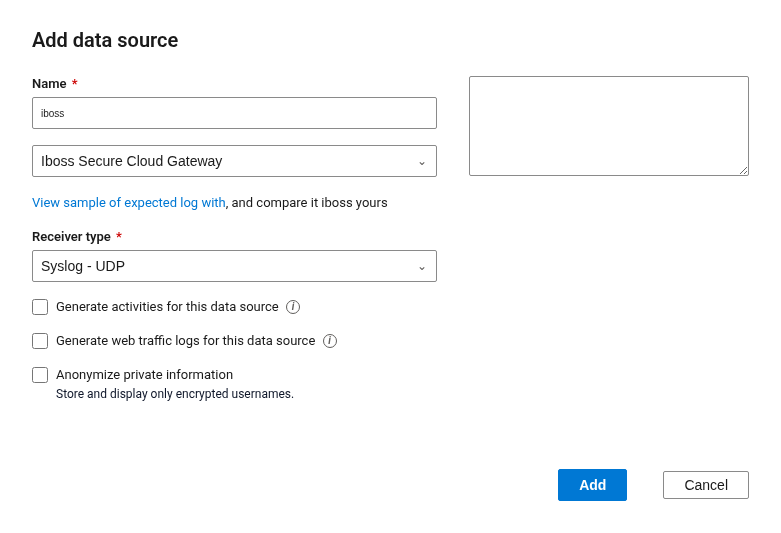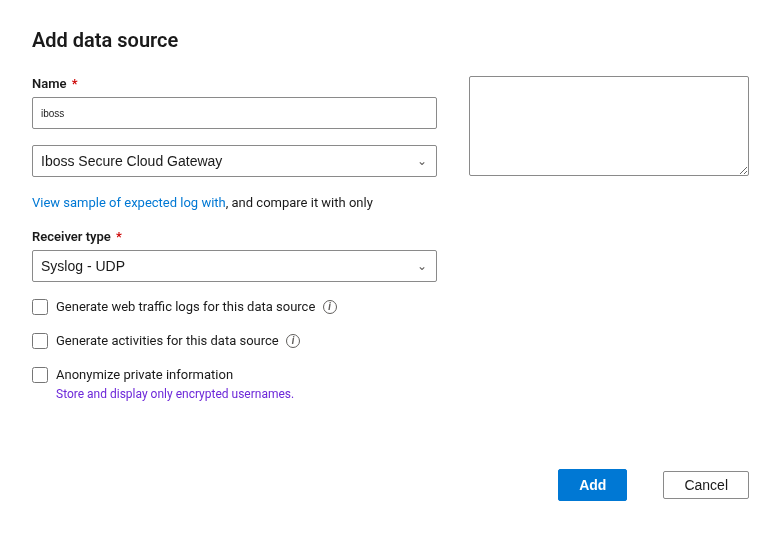--- a/index.html
+++ b/index.html
@@ -160,21 +160,21 @@
     }
 
     .checkbox-label {
       font-size: 13px;
       color: #1a1a1a;
       line-height: 1.4;
     }
 
     .checkbox-sublabel {
       font-size: 12px;
-      color: #6d28d9;
+      color: #0f172a;
       display: block;
       margin-top: 2px;
     }
 
     .info-icon {
       display: inline-flex;
       align-items: center;
       justify-content: center;
       width: 14px;
       height: 14px;
@@ -244,49 +244,49 @@
         <div class="form-select-wrapper">
           <select class="form-select">
             <option>Iboss Secure Cloud Gateway</option>
           </select>
           <span class="select-chevron">⌄</span>
         </div>
       </div>
 
       <div class="sample-text">
         <a class="sample-link" href="#">
-          <span>View sample of expected log with</span></a><span>, and compare it with only</span>
+          <span>View sample of expected log with</span></a><span>, and compare it iboss yours</span>
       </div>
 
       <div class="form-group">
         <label class="form-label">
           <span>Receiver type</span><span class="required-star"> *</span>
         </label>
         <div class="form-select-wrapper">
           <select class="form-select">
             <option>Syslog - UDP</option>
             <option>Syslog - TCP</option>
             <option>FTP</option>
           </select>
           <span class="select-chevron">⌄</span>
         </div>
       </div>
 
       <div class="checkbox-group">
         <input type="checkbox" class="checkbox-input" style="">
         <label class="checkbox-label">
-          <span>Generate web traffic logs for this data source</span>
+          <span>Generate activities for this data source</span>
           <span class="info-icon">i</span>
         </label>
       </div>
 
       <div class="checkbox-group">
         <input type="checkbox" class="checkbox-input" style="">
         <label class="checkbox-label">
-          <span>Generate activities for this data source</span>
+          <span>Generate web traffic logs for this data source</span>
           <span class="info-icon">i</span>
         </label>
       </div>
 
       <div class="checkbox-group">
         <input type="checkbox" class="checkbox-input" style="">
         <label class="checkbox-label">
           <span>Anonymize private information</span>
           <span class="checkbox-sublabel">Store and display only encrypted usernames.</span>
         </label>

